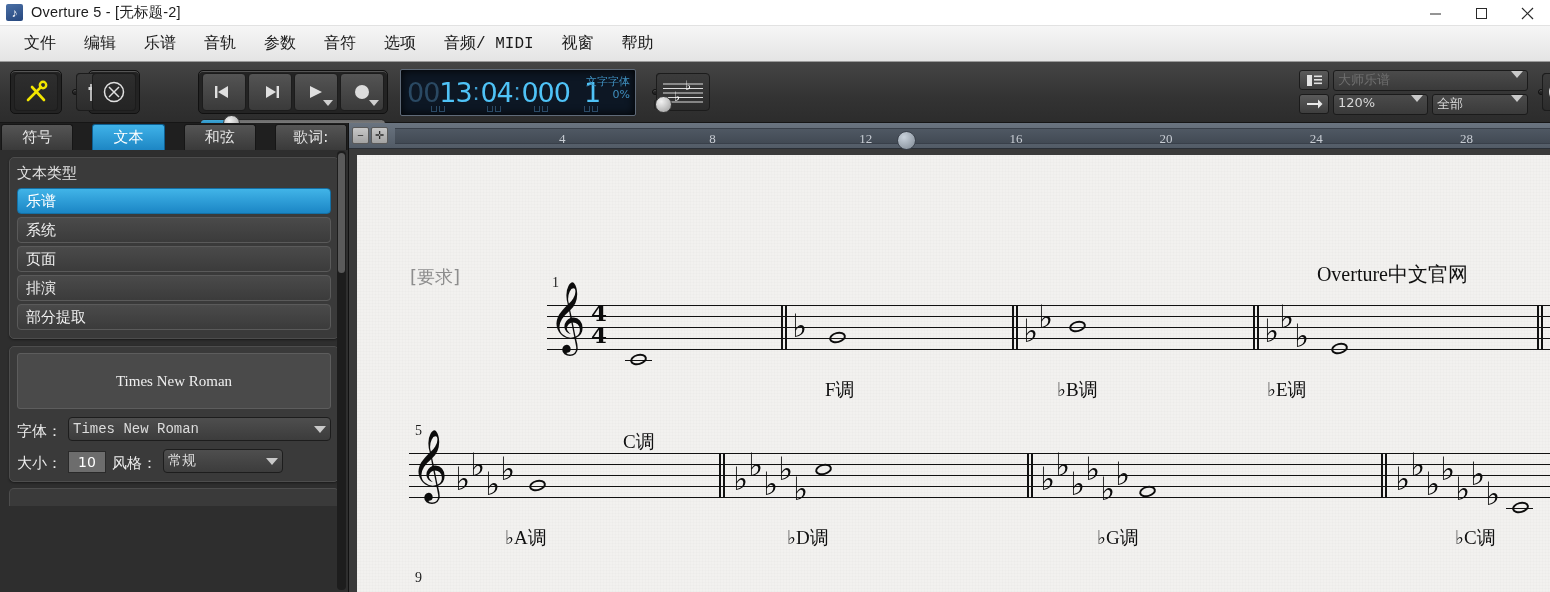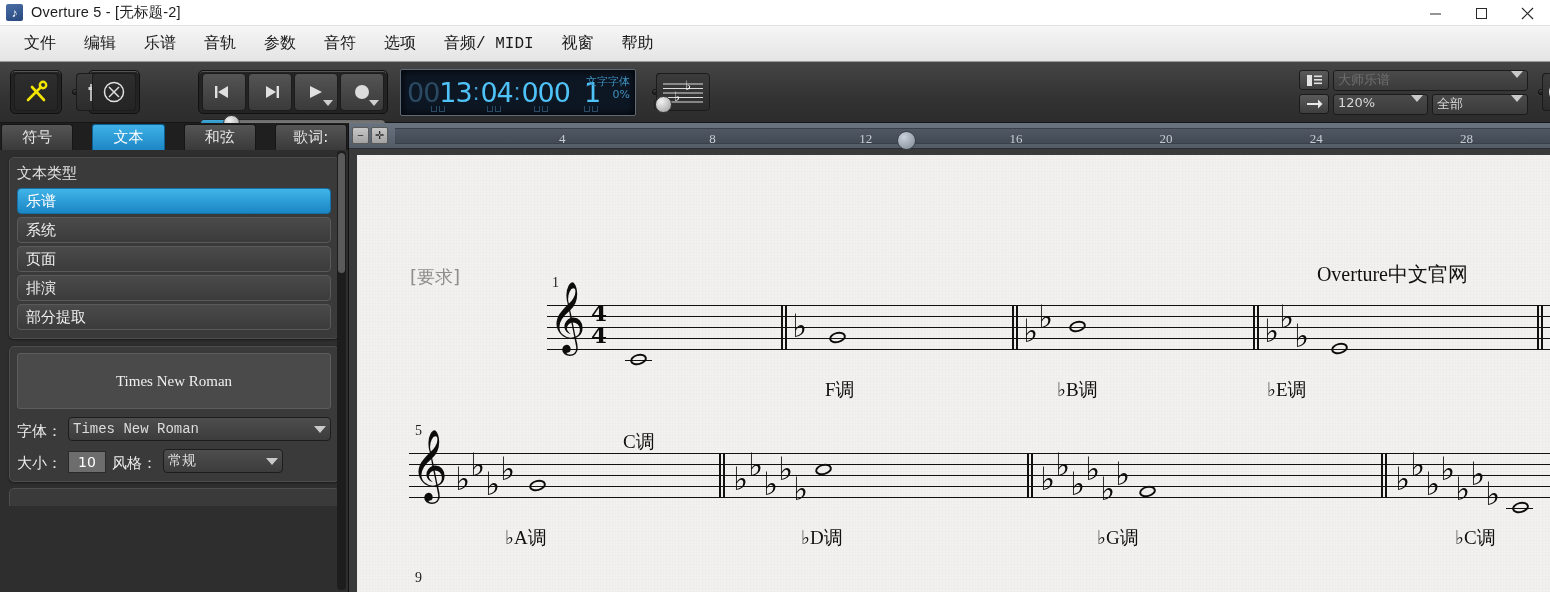--- a/index.html
+++ b/index.html
@@ -605,21 +605,21 @@
             <i style="left:0"></i>
             <i style="left:4px"></i>
           </div>
 
         <div class="flat" style="left:376px; top:10px;">♭</div>
         <div class="flat" style="left:391px; top:-4px;">♭</div>
         <div class="flat" style="left:406px; top:15px;">♭</div>
         <div class="flat" style="left:421px; top:0px;">♭</div>
         <div class="flat" style="left:436px; top:20px;">♭</div>
         <div class="wnote" style="left:458px; top:11px;"></div>
-        <div class="keylabel" style="left:444px; top:72px;">♭D调</div>
+        <div class="keylabel" style="left:430px; top:72px;">♭D调</div>
 
         <div class="dblbar" style="left:670px; top:0; height:44px;">
             <i style="left:0"></i>
             <i style="left:4px"></i>
           </div>
 
         <div class="flat" style="left:683px; top:10px;">♭</div>
         <div class="flat" style="left:698px; top:-4px;">♭</div>
         <div class="flat" style="left:713px; top:15px;">♭</div>
         <div class="flat" style="left:728px; top:0px;">♭</div>

